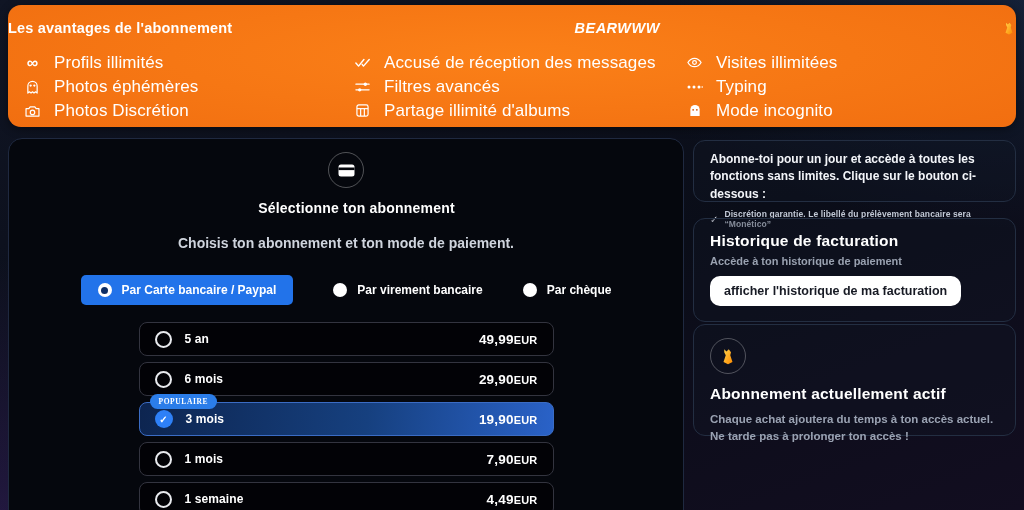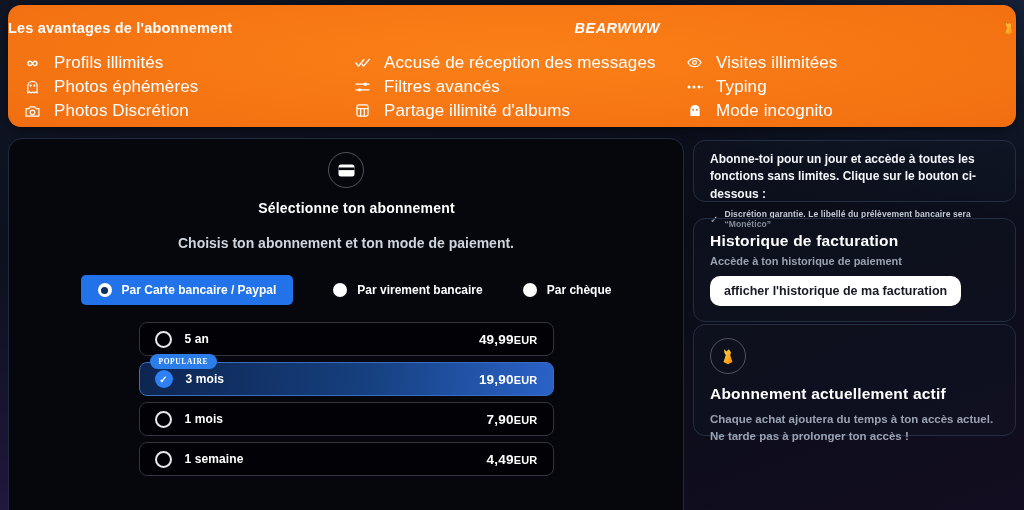--- a/index.html
+++ b/index.html
@@ -244,20 +244,25 @@
         <span>Par chèque</span>
       </div>
     </div>
 
     <div class="plans">
       <div class="plan">
         <span class="pradio"></span>
         <span class="plabel">5 an</span>
         <span class="pprice"><span>49,99</span><span class="cur">EUR</span></span>
       </div>
+      <div class="plan">
+        <span class="pradio"></span>
+        <span class="plabel">6 mois</span>
+        <span class="pprice"><span>29,90</span><span class="cur">EUR</span></span>
+      </div>
       <div class="plan selected">
         <span class="pbadge">POPULAIRE</span>
         <span class="pcheck">✓</span>
         <span class="plabel">3 mois</span>
         <span class="pprice"><span>19,90</span><span class="cur">EUR</span></span>
       </div>
       <div class="plan">
         <span class="pradio"></span>
         <span class="plabel">1 mois</span>
         <span class="pprice"><span>7,90</span><span class="cur">EUR</span></span>

